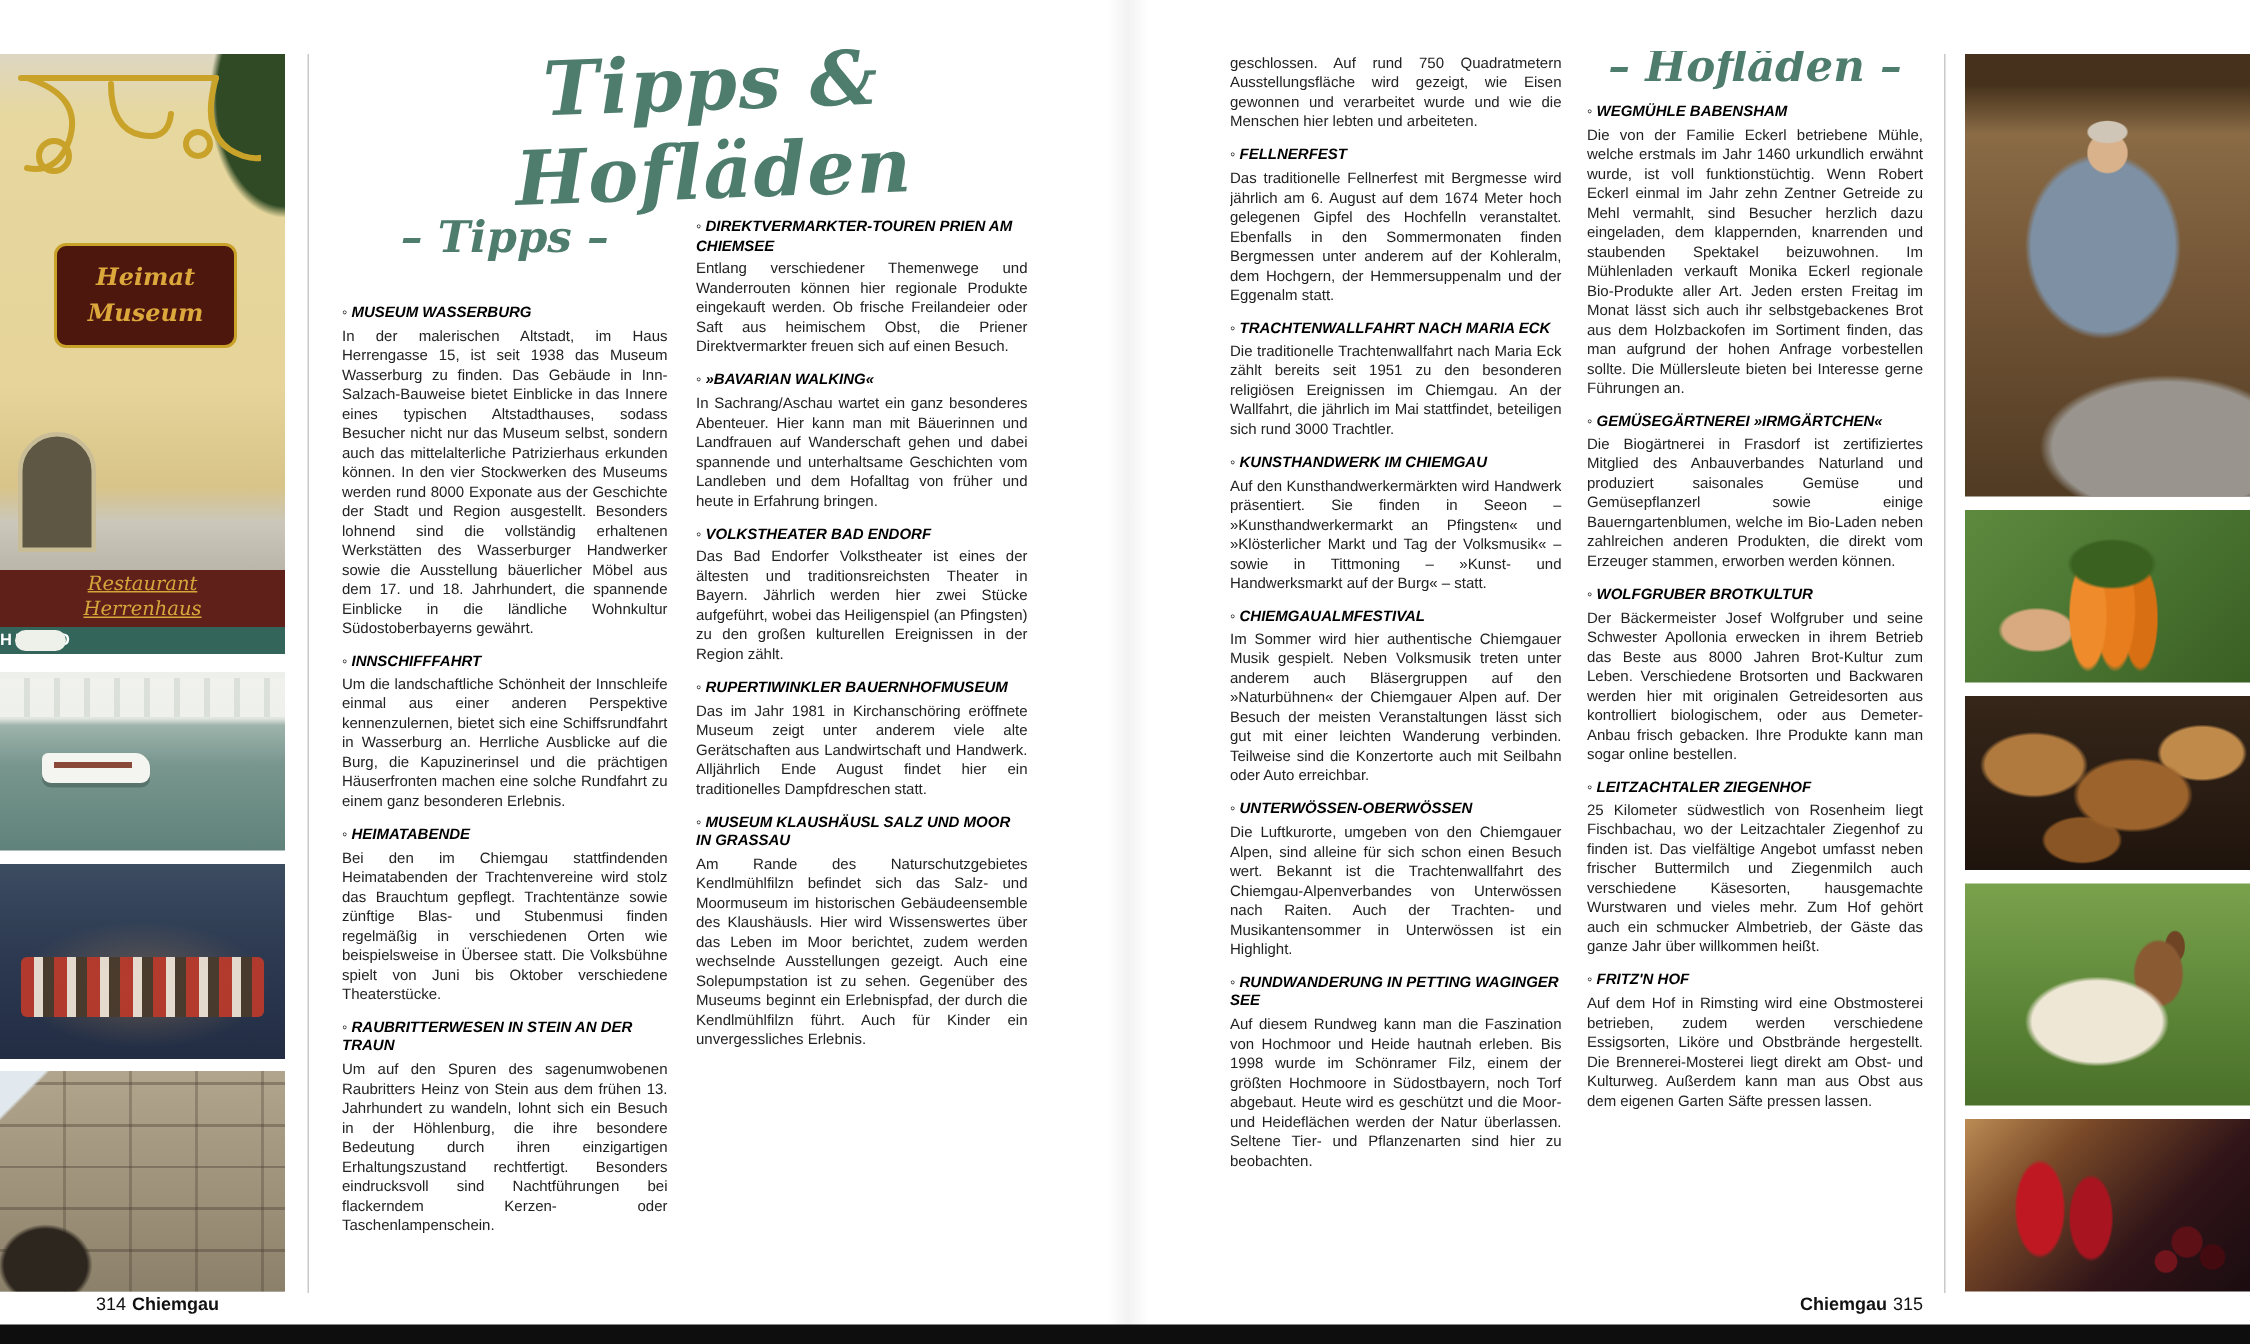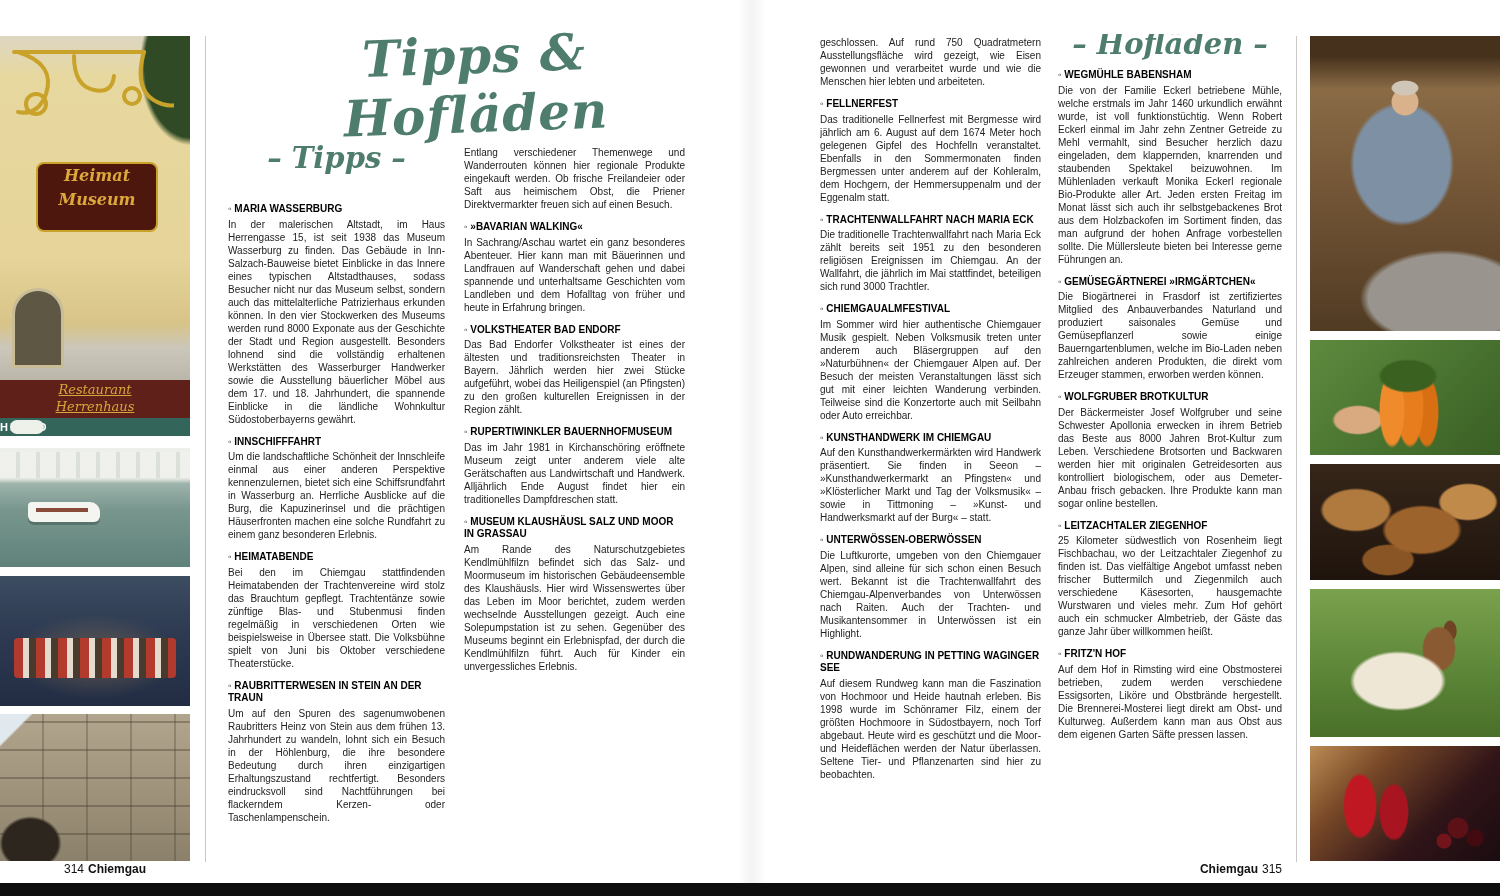--- a/index.html
+++ b/index.html
@@ -11,21 +11,21 @@
   .ph { position:absolute; left:0; width:190px; margin:0; overflow:hidden; }
   .ph-right { left:1310px; }
 
   .ph-l1 { top:36px; height:400px; background:
     radial-gradient(ellipse 70px 110px at 190px 30px, #2f4a24 0%, #2f4a24 65%, rgba(47,74,36,0) 72%),
     linear-gradient(180deg,#ddd6c2 0%,#e7d89f 10%,#e6d49a 55%,#d8c488 72%,#cbc7ba 78%,#bab6aa 86%,#aeaa9e 100%); }
   .l1-iron { position:absolute; left:4px; top:6px; width:170px; height:118px; }
   .l1-plaque { position:absolute; left:36px; top:126px; width:122px; height:70px; background:#4d170e;
     border:2px solid #c9a22a; border-radius:8px; color:#dca83c; font-family:"DejaVu Serif", serif;
     font-style:italic; font-weight:bold; text-align:center; font-size:16px; line-height:1.5;
-    display:flex; flex-direction:column; justify-content:flex-start; }
+    display:flex; flex-direction:column; justify-content:center; }
   .l1-window { position:absolute; left:12px; top:252px; width:52px; height:80px; background:#5d5744;
     border-radius:26px 26px 0 0; border:3px solid #c9bd98; }
   .l1-restaurant { position:absolute; left:0; top:344px; width:190px; height:38px; background:#5e2019;
     color:#d5a63c; font-family:"DejaVu Serif", serif; font-style:italic; text-align:center; font-size:13px;
     line-height:1.3; display:flex; align-items:center; justify-content:center;text-decoration:underline; }
   .l1-restaurant span { width:110px; }
   .l1-teal { position:absolute; left:0; top:382px; width:190px; height:18px; background:#33655b; color:#fff;
     font-weight:bold; font-size:11px; letter-spacing:2px; line-height:18px; }
   .l1-teal::before { content:""; position:absolute; left:10px; top:2px; width:34px; height:14px;
     background:#eef0ea; border-radius:7px; }
@@ -101,21 +101,21 @@
 
   
   .col { position:absolute; text-align:justify; font-size:10px; line-height:13px; color:#222;
     overflow:hidden; overflow-wrap:break-word; hyphens:auto; }
   .col-l1 { left:228px; top:203px; width:217px; height:662px; }
   .col-l2 { left:464px; top:146px; width:221px; height:719px; }
   .col-r1 { left:820px; top:36px;  width:221px; height:829px; }
   .col-r2 { left:1058px; top:34px; width:224px; height:831px; }
   .art { margin-bottom:10px; }
   .art-h { font-size:10px; line-height:12.5px; font-weight:bold; color:#000;
-    margin-bottom:2px; text-align:left; }
+    margin-bottom:2px; text-align:left;font-style:italic; }
   .art-h::before { content:"◦ "; }
   .art-h:empty { display:none; }
 
   
   .footer { position:absolute; top:862px; font-size:12px; color:#111; }
   .footer-left { left:64px; }
   .footer-right { right:218px; }
   .footer b { font-weight:bold; }
   .footer span { font-weight:normal; }
   .footer-left b { margin-left:4px; }
@@ -170,39 +170,40 @@
 
   <div class="vrule vrule-left"></div>
   <div class="vrule vrule-right"></div>
   <div class="gutter"></div>
 
   <h1 class="title">Tipps &amp; Hofläden</h1>
   <h2 class="sec sec-tipps">– Tipps –</h2>
 
   <div class="col col-l1">
     <article class="art">
-      <h4 class="art-h">MARIA WASSERBURG</h4>
+      <h4 class="art-h">MUSEUM WASSERBURG</h4>
       <p class="art-b">In der malerischen Altstadt, im Haus Herrengasse 15, ist seit 1938 das Museum Wasserburg zu finden. Das Gebäude in Inn-Salzach-Bauweise bietet Einblicke in das Innere eines typischen Altstadthauses, sodass Besucher nicht nur das Museum selbst, sondern auch das mittelalterliche Patrizierhaus erkunden können. In den vier Stockwerken des Museums werden rund 8000 Exponate aus der Geschichte der Stadt und Region ausgestellt. Besonders lohnend sind die vollständig erhaltenen Werkstätten des Wasserburger Handwerker sowie die Ausstellung bäuerlicher Möbel aus dem 17. und 18. Jahrhundert, die spannende Einblicke in die ländliche Wohnkultur Südostoberbayerns gewährt.</p>
     </article>
     <article class="art">
       <h4 class="art-h">INNSCHIFFFAHRT</h4>
       <p class="art-b">Um die landschaftliche Schönheit der Innschleife einmal aus einer anderen Perspektive kennenzulernen, bietet sich eine Schiffsrundfahrt in Wasserburg an. Herrliche Ausblicke auf die Burg, die Kapuzinerinsel und die prächtigen Häuserfronten machen eine solche Rundfahrt zu einem ganz besonderen Erlebnis.</p>
     </article>
     <article class="art">
       <h4 class="art-h">HEIMATABENDE</h4>
       <p class="art-b">Bei den im Chiemgau stattfindenden Heimatabenden der Trachtenvereine wird stolz das Brauchtum gepflegt. Trachtentänze sowie zünftige Blas- und Stubenmusi finden regelmäßig in verschiedenen Orten wie beispielsweise in Übersee statt. Die Volksbühne spielt von Juni bis Oktober verschiedene Theaterstücke.</p>
     </article>
     <article class="art">
       <h4 class="art-h">RAUBRITTERWESEN IN STEIN AN DER TRAUN</h4>
       <p class="art-b">Um auf den Spuren des sagenumwobenen Raubritters Heinz von Stein aus dem frühen 13. Jahrhundert zu wandeln, lohnt sich ein Besuch in der Höhlenburg, die ihre besondere Bedeutung durch ihren einzigartigen Erhaltungszustand rechtfertigt. Besonders eindrucksvoll sind Nachtführungen bei flackerndem Kerzen- oder Taschenlampenschein.</p>
     </article>
   </div>
 
   <div class="col col-l2">
     <article class="art">
+      <h4 class="art-h">DIREKTVERMARKTER-TOUREN PRIEN AM CHIEMSEE</h4>
       <p class="art-b">Entlang verschiedener Themenwege und Wanderrouten können hier regionale Produkte eingekauft werden. Ob frische Freilandeier oder Saft aus heimischem Obst, die Priener Direktvermarkter freuen sich auf einen Besuch.</p>
     </article>
     <article class="art">
       <h4 class="art-h">»BAVARIAN WALKING«</h4>
       <p class="art-b">In Sachrang/Aschau wartet ein ganz besonderes Abenteuer. Hier kann man mit Bäuerinnen und Landfrauen auf Wanderschaft gehen und dabei spannende und unterhaltsame Geschichten vom Landleben und dem Hofalltag von früher und heute in Erfahrung bringen.</p>
     </article>
     <article class="art">
       <h4 class="art-h">VOLKSTHEATER BAD ENDORF</h4>
       <p class="art-b">Das Bad Endorfer Volkstheater ist eines der ältesten und traditionsreichsten Theater in Bayern. Jährlich werden hier zwei Stücke aufgeführt, wobei das Heiligenspiel (an Pfingsten) zu den großen kulturellen Ereignissen in der Region zählt.</p>
     </article>
@@ -223,28 +224,28 @@
     </article>
     <article class="art">
       <h4 class="art-h">FELLNERFEST</h4>
       <p class="art-b">Das traditionelle Fellnerfest mit Bergmesse wird jährlich am 6. August auf dem 1674 Meter hoch gelegenen Gipfel des Hochfelln veranstaltet. Ebenfalls in den Sommermonaten finden Bergmessen unter anderem auf der Kohleralm, dem Hochgern, der Hemmersuppenalm und der Eggenalm statt.</p>
     </article>
     <article class="art">
       <h4 class="art-h">TRACHTENWALLFAHRT NACH MARIA ECK</h4>
       <p class="art-b">Die traditionelle Trachtenwallfahrt nach Maria Eck zählt bereits seit 1951 zu den besonderen religiösen Ereignissen im Chiemgau. An der Wallfahrt, die jährlich im Mai stattfindet, beteiligen sich rund 3000 Trachtler.</p>
     </article>
     <article class="art">
+      <h4 class="art-h">KUNSTHANDWERK IM CHIEMGAU</h4>
+      <p class="art-b">Auf den Kunsthandwerkermärkten wird Handwerk präsentiert. Sie finden in Seeon – »Kunsthandwerkermarkt an Pfingsten« und »Klösterlicher Markt und Tag der Volksmusik« – sowie in Tittmoning – »Kunst- und Handwerksmarkt auf der Burg« – statt.</p>
+    </article>
+    <article class="art">
       <h4 class="art-h">CHIEMGAUALMFESTIVAL</h4>
       <p class="art-b">Im Sommer wird hier authentische Chiemgauer Musik gespielt. Neben Volksmusik treten unter anderem auch Bläsergruppen auf den »Naturbühnen« der Chiemgauer Alpen auf. Der Besuch der meisten Veranstaltungen lässt sich gut mit einer leichten Wanderung verbinden. Teilweise sind die Konzertorte auch mit Seilbahn oder Auto erreichbar.</p>
     </article>
     <article class="art">
-      <h4 class="art-h">KUNSTHANDWERK IM CHIEMGAU</h4>
-      <p class="art-b">Auf den Kunsthandwerkermärkten wird Handwerk präsentiert. Sie finden in Seeon – »Kunsthandwerkermarkt an Pfingsten« und »Klösterlicher Markt und Tag der Volksmusik« – sowie in Tittmoning – »Kunst- und Handwerksmarkt auf der Burg« – statt.</p>
-    </article>
-    <article class="art">
       <h4 class="art-h">UNTERWÖSSEN-OBERWÖSSEN</h4>
       <p class="art-b">Die Luftkurorte, umgeben von den Chiemgauer Alpen, sind alleine für sich schon einen Besuch wert. Bekannt ist die Trachtenwallfahrt des Chiemgau-Alpenverbandes von Unterwössen nach Raiten. Auch der Trachten- und Musikantensommer in Unterwössen ist ein Highlight.</p>
     </article>
     <article class="art">
       <h4 class="art-h">RUNDWANDERUNG IN PETTING WAGINGER SEE</h4>
       <p class="art-b">Auf diesem Rundweg kann man die Faszination von Hochmoor und Heide hautnah erleben. Bis 1998 wurde im Schönramer Filz, einem der größten Hochmoore in Südostbayern, noch Torf abgebaut. Heute wird es geschützt und die Moor- und Heideflächen werden der Natur überlassen. Seltene Tier- und Pflanzenarten sind hier zu beobachten.</p>
     </article>
   </div>
 
   <div class="col col-r2">

